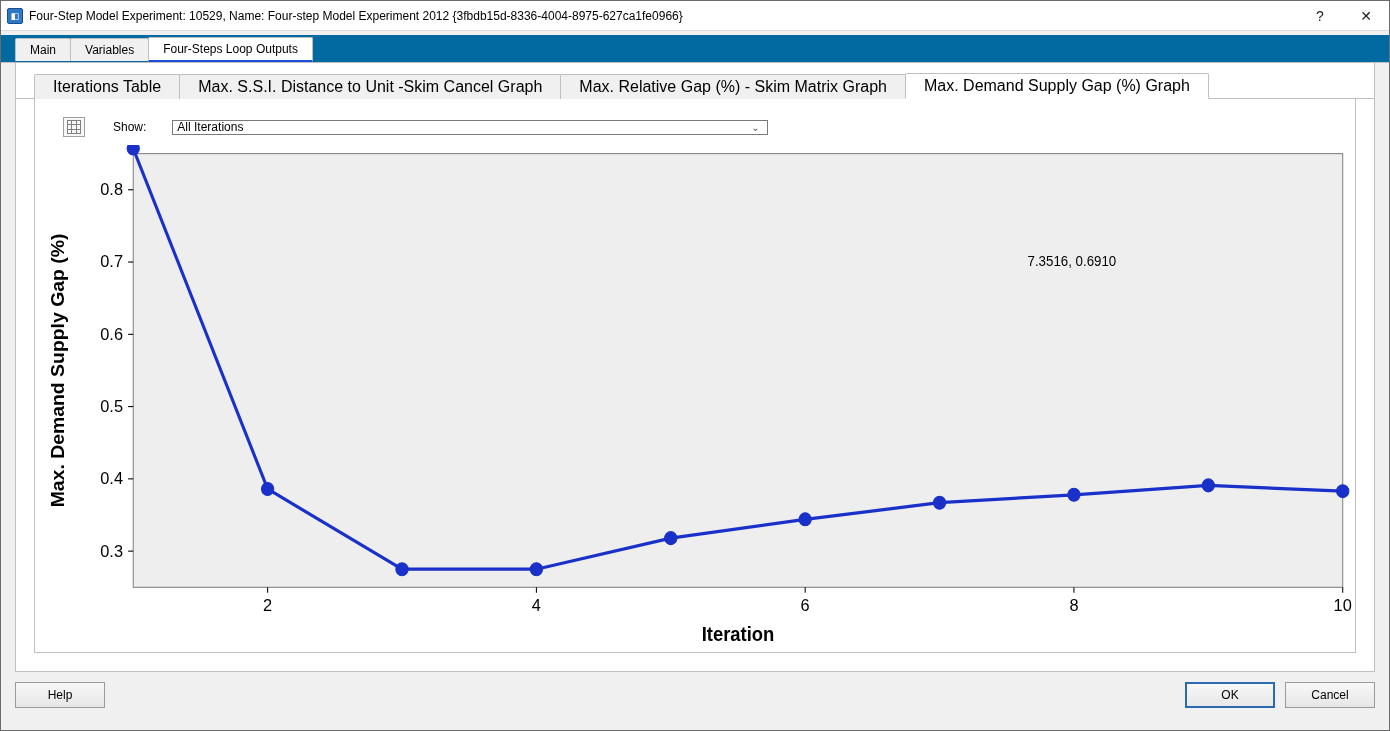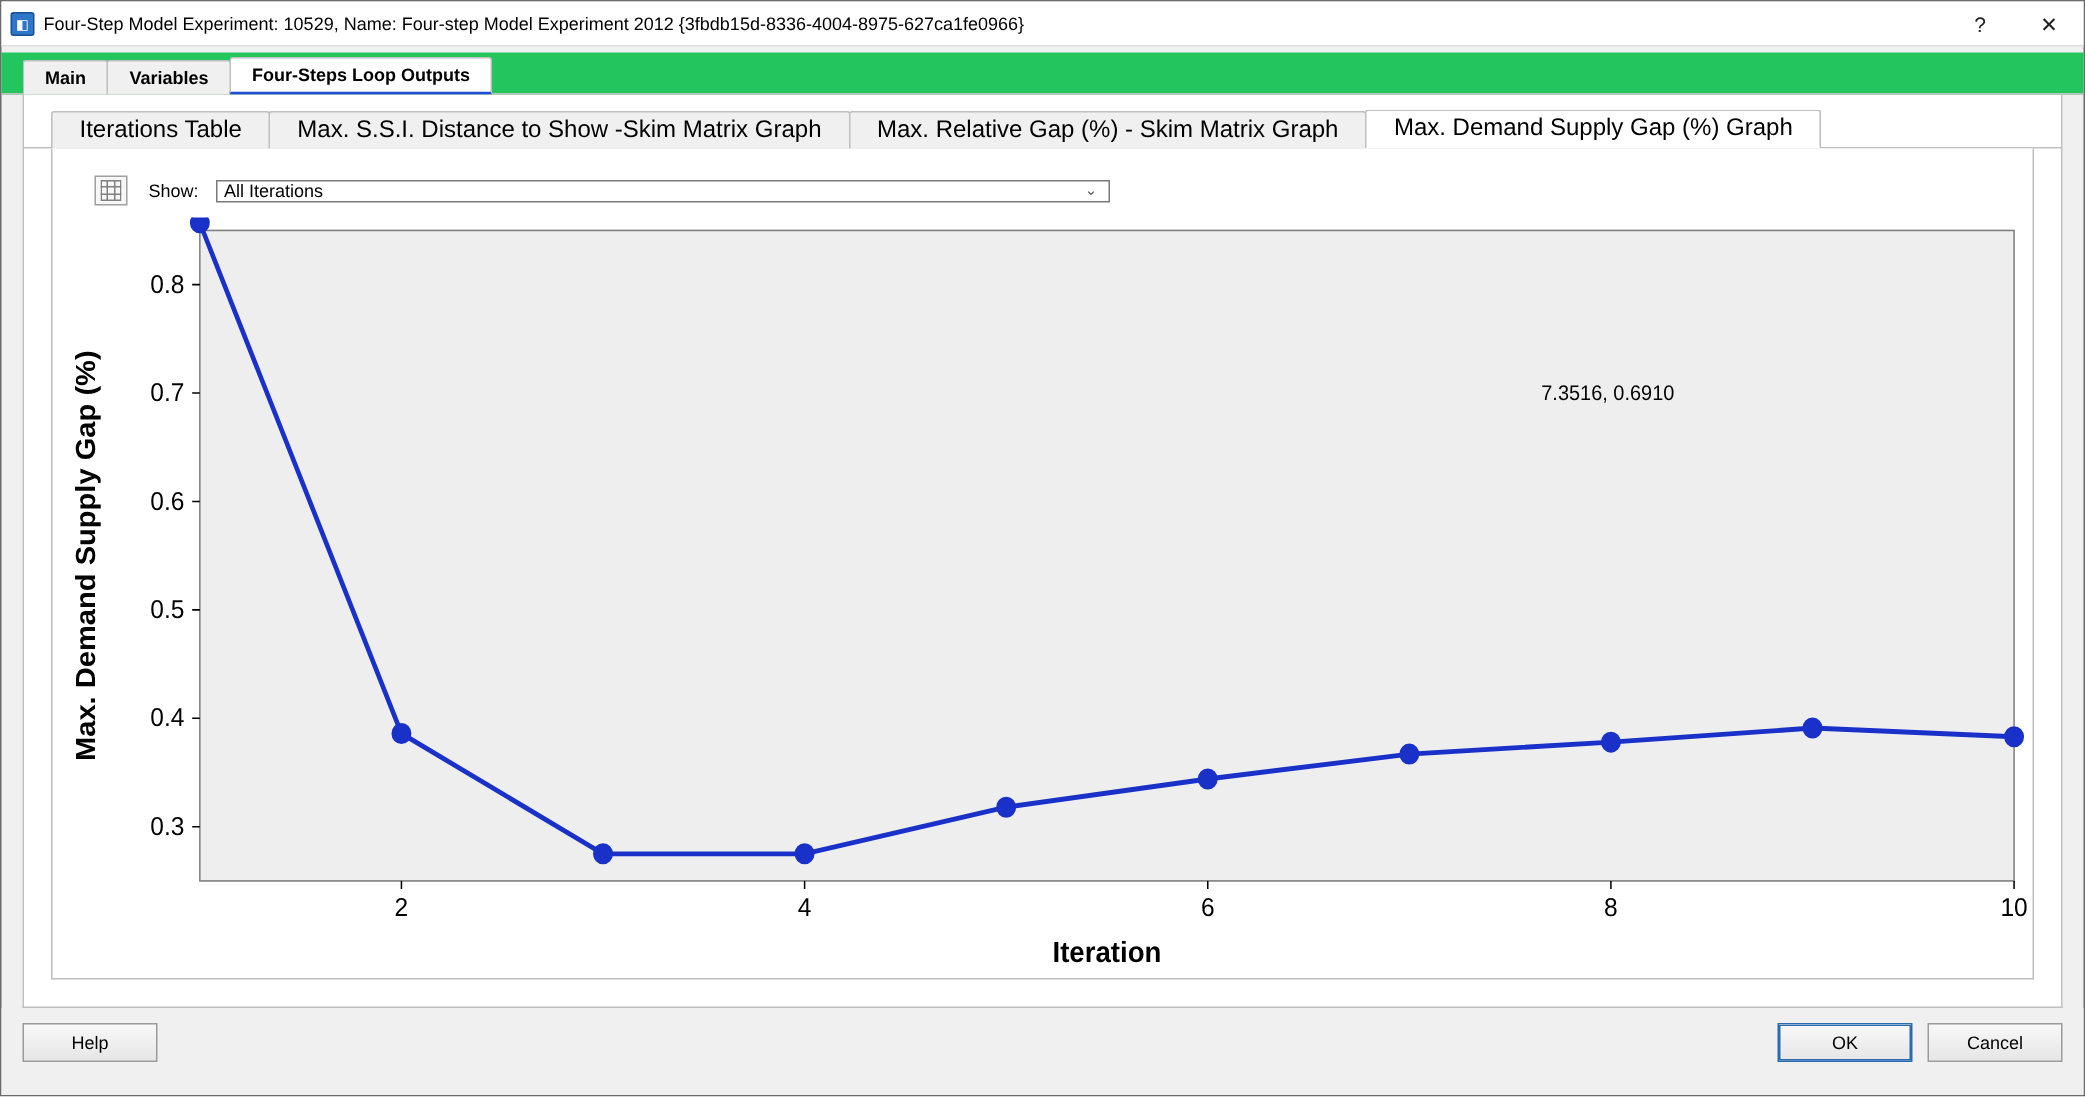--- a/index.html
+++ b/index.html
@@ -55,28 +55,27 @@
     display: flex;
     align-items: center;
     justify-content: center;
     font-size: 14px;
     color: #222;
   }
 
   
   .outer-tabs {
     display: flex;
-    align-items: flex-end;
+    align-items: center;
     height: 28px;
     padding-left: 14px;
-    background: #22c55e;
+    background: #0369a1;
     border-bottom: 1px solid #bfbfbf;
     position: relative;
     margin-top: 4px;
-    font-weight: bold;
   }
   .outer-tab {
     padding: 4px 14px;
     border: 1px solid #bfbfbf;
     border-bottom: none;
     background: #f0f0f0;
     margin-right: -1px;
     font-size: 12px;
     position: relative;
     top: 1px;
@@ -137,21 +136,21 @@
     display: flex;
     flex-direction: column;
     min-height: 0;
   }
 
   
   .toolbar-row {
     display: flex;
     align-items: center;
     padding: 18px 10px 8px 28px;
-    gap: 8px;
+    gap: 22px;
   }
   .grid-btn {
     width: 22px; height: 20px;
     border: 1px solid #a0a0a0;
     background: #f7f7f7;
     display:flex; align-items:center; justify-content:center;
   }
   .grid-btn svg { width: 14px; height: 14px; }
   .show-label { margin: 0 4px 0 6px; }
   .show-select {
@@ -224,21 +223,21 @@
   <div class="outer-tabs">
     <div class="outer-tab"><span>Main</span></div>
     <div class="outer-tab"><span>Variables</span></div>
     <div class="outer-tab active"><span>Four-Steps Loop Outputs</span></div>
   </div>
 
   <div class="outer-content">
 
     <div class="inner-tabs">
       <div class="inner-tab"><span>Iterations Table</span></div>
-      <div class="inner-tab"><span>Max. S.S.I. Distance to Show -Skim Matrix Graph</span></div>
+      <div class="inner-tab"><span>Max. S.S.I. Distance to Unit -Skim Cancel Graph</span></div>
       <div class="inner-tab"><span>Max. Relative Gap (%) - Skim Matrix Graph</span></div>
       <div class="inner-tab active"><span>Max. Demand Supply Gap (%) Graph</span></div>
     </div>
 
     <div class="inner-content">
 
       <div class="toolbar-row">
         <div class="grid-btn">
           <svg viewBox="0 0 14 14">
             <g stroke="#808080" stroke-width="1" fill="none">

